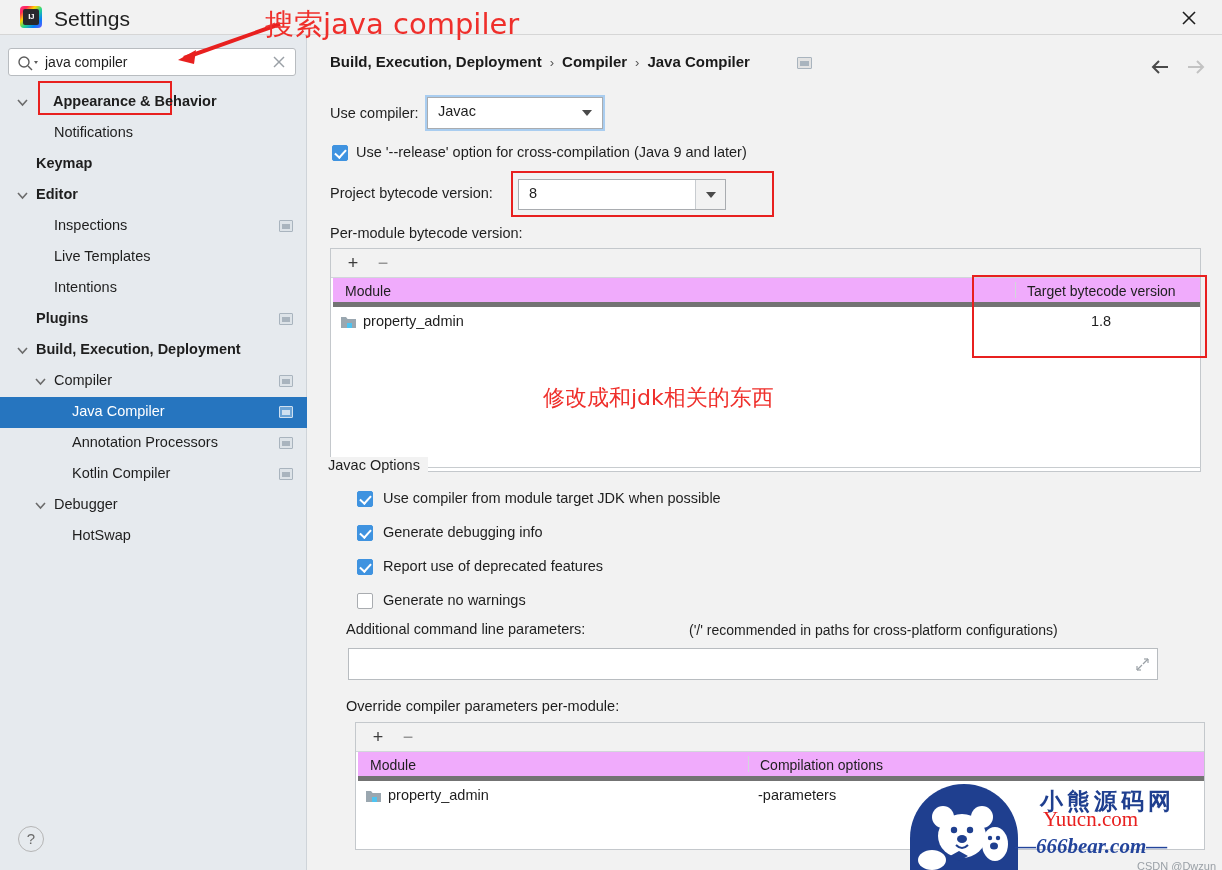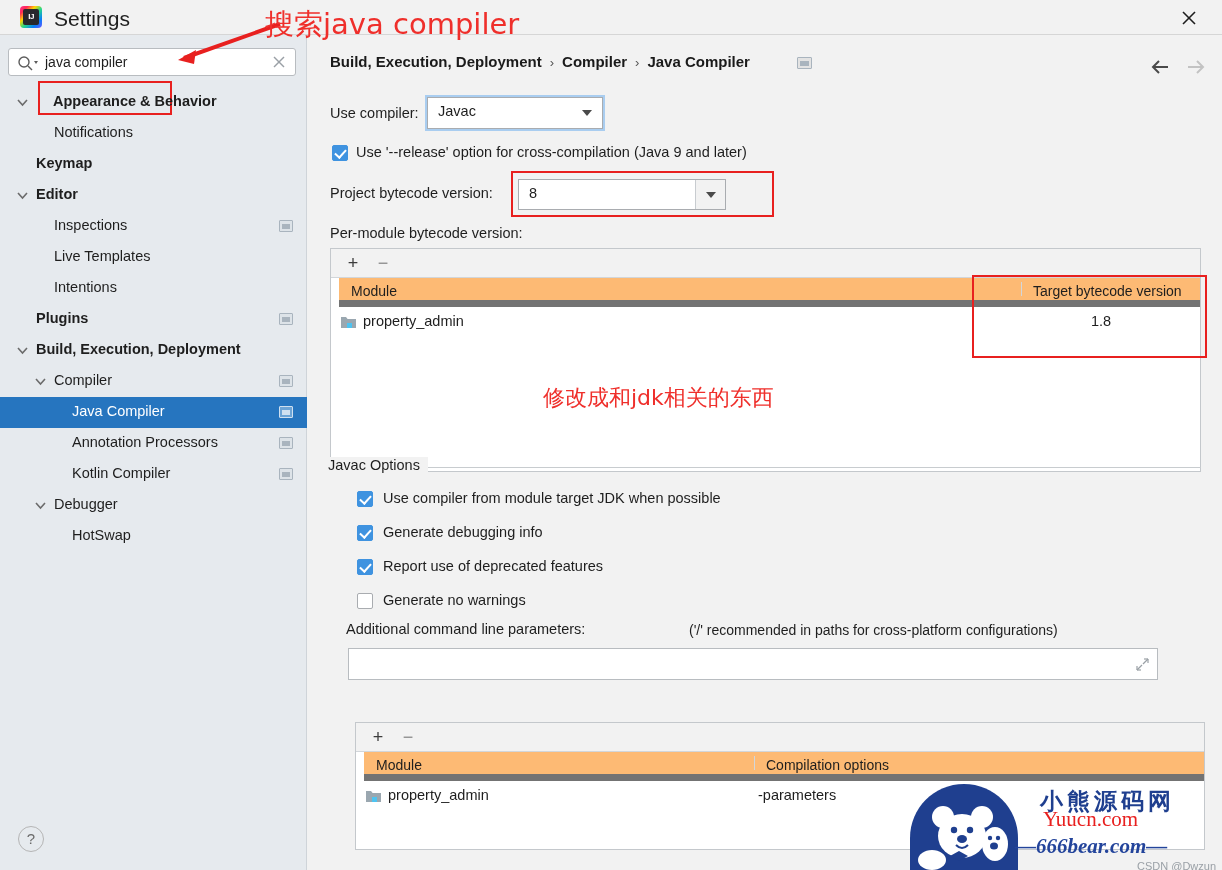--- a/index.html
+++ b/index.html
@@ -171,22 +171,22 @@
     position:absolute; left:0; right:0; top:0; height:29px;
     background:#f2f2f2; border-bottom:1px solid #d2d6da;
   }
   .tbl-toolbar .tb-plus, .tbl-toolbar .tb-minus {
     position:absolute; top:4px; width:20px; height:20px;
     text-align:center; line-height:20px; font-size:18px; cursor:pointer;
   }
   .tbl-toolbar .tb-plus { left:12px; color:#3c3c3c; }
   .tbl-toolbar .tb-minus { left:42px; color:#8a8a8a; }
   .tbl-head {
-    position:absolute; left:8px; right:0; height:29px;
-    background:#fdba74; border-bottom:7px solid #737373;
+    position:absolute; left:2px; right:0; height:29px;
+    background:#f0abfc; border-bottom:5px solid #737373;
   }
   .tbl-head .th {
     position:absolute; top:5px; font-size:14px; color:#1e1e1e; white-space:nowrap;
   }
   .tbl-head .colsep {
     position:absolute; top:4px; bottom:4px; width:1px; background:#d2d6da;
   }
   .tbl-row { position:absolute; left:0; right:0; height:30px; }
   .tbl-row .modicon {
     position:absolute; left:10px; top:8px; width:15px; height:13px;
@@ -430,20 +430,21 @@
     <svg class="expand" width="13" height="13" viewBox="0 0 13 13">
       <polyline points="12,1 12,5" stroke="#9aa0a6" stroke-width="1.2" fill="none"></polyline>
       <polyline points="12,1 8,1" stroke="#9aa0a6" stroke-width="1.2" fill="none"></polyline>
       <line x1="12" y1="1" x2="7" y2="6" stroke="#9aa0a6" stroke-width="1.2"></line>
       <polyline points="1,12 1,8" stroke="#9aa0a6" stroke-width="1.2" fill="none"></polyline>
       <polyline points="1,12 5,12" stroke="#9aa0a6" stroke-width="1.2" fill="none"></polyline>
       <line x1="1" y1="12" x2="6" y2="7" stroke="#9aa0a6" stroke-width="1.2"></line>
     </svg>
   </div>
 
+  <div class="lbl-static" style="left:38px; top:663px;">Override compiler parameters per-module:</div>
 
   <div class="tbl-wrap" id="override-table" style="left:47px; top:687px; width:850px; height:128px;">
     <div class="tbl-toolbar">
       <span class="tb-plus">+</span>
       <span class="tb-minus">−</span>
     </div>
     <div class="tbl-head" style="top:29px;">
       <span class="th" style="left:12px;">Module</span>
       <span class="colsep" style="left:390px;"></span>
       <span class="th" style="left:402px;">Compilation options</span>

